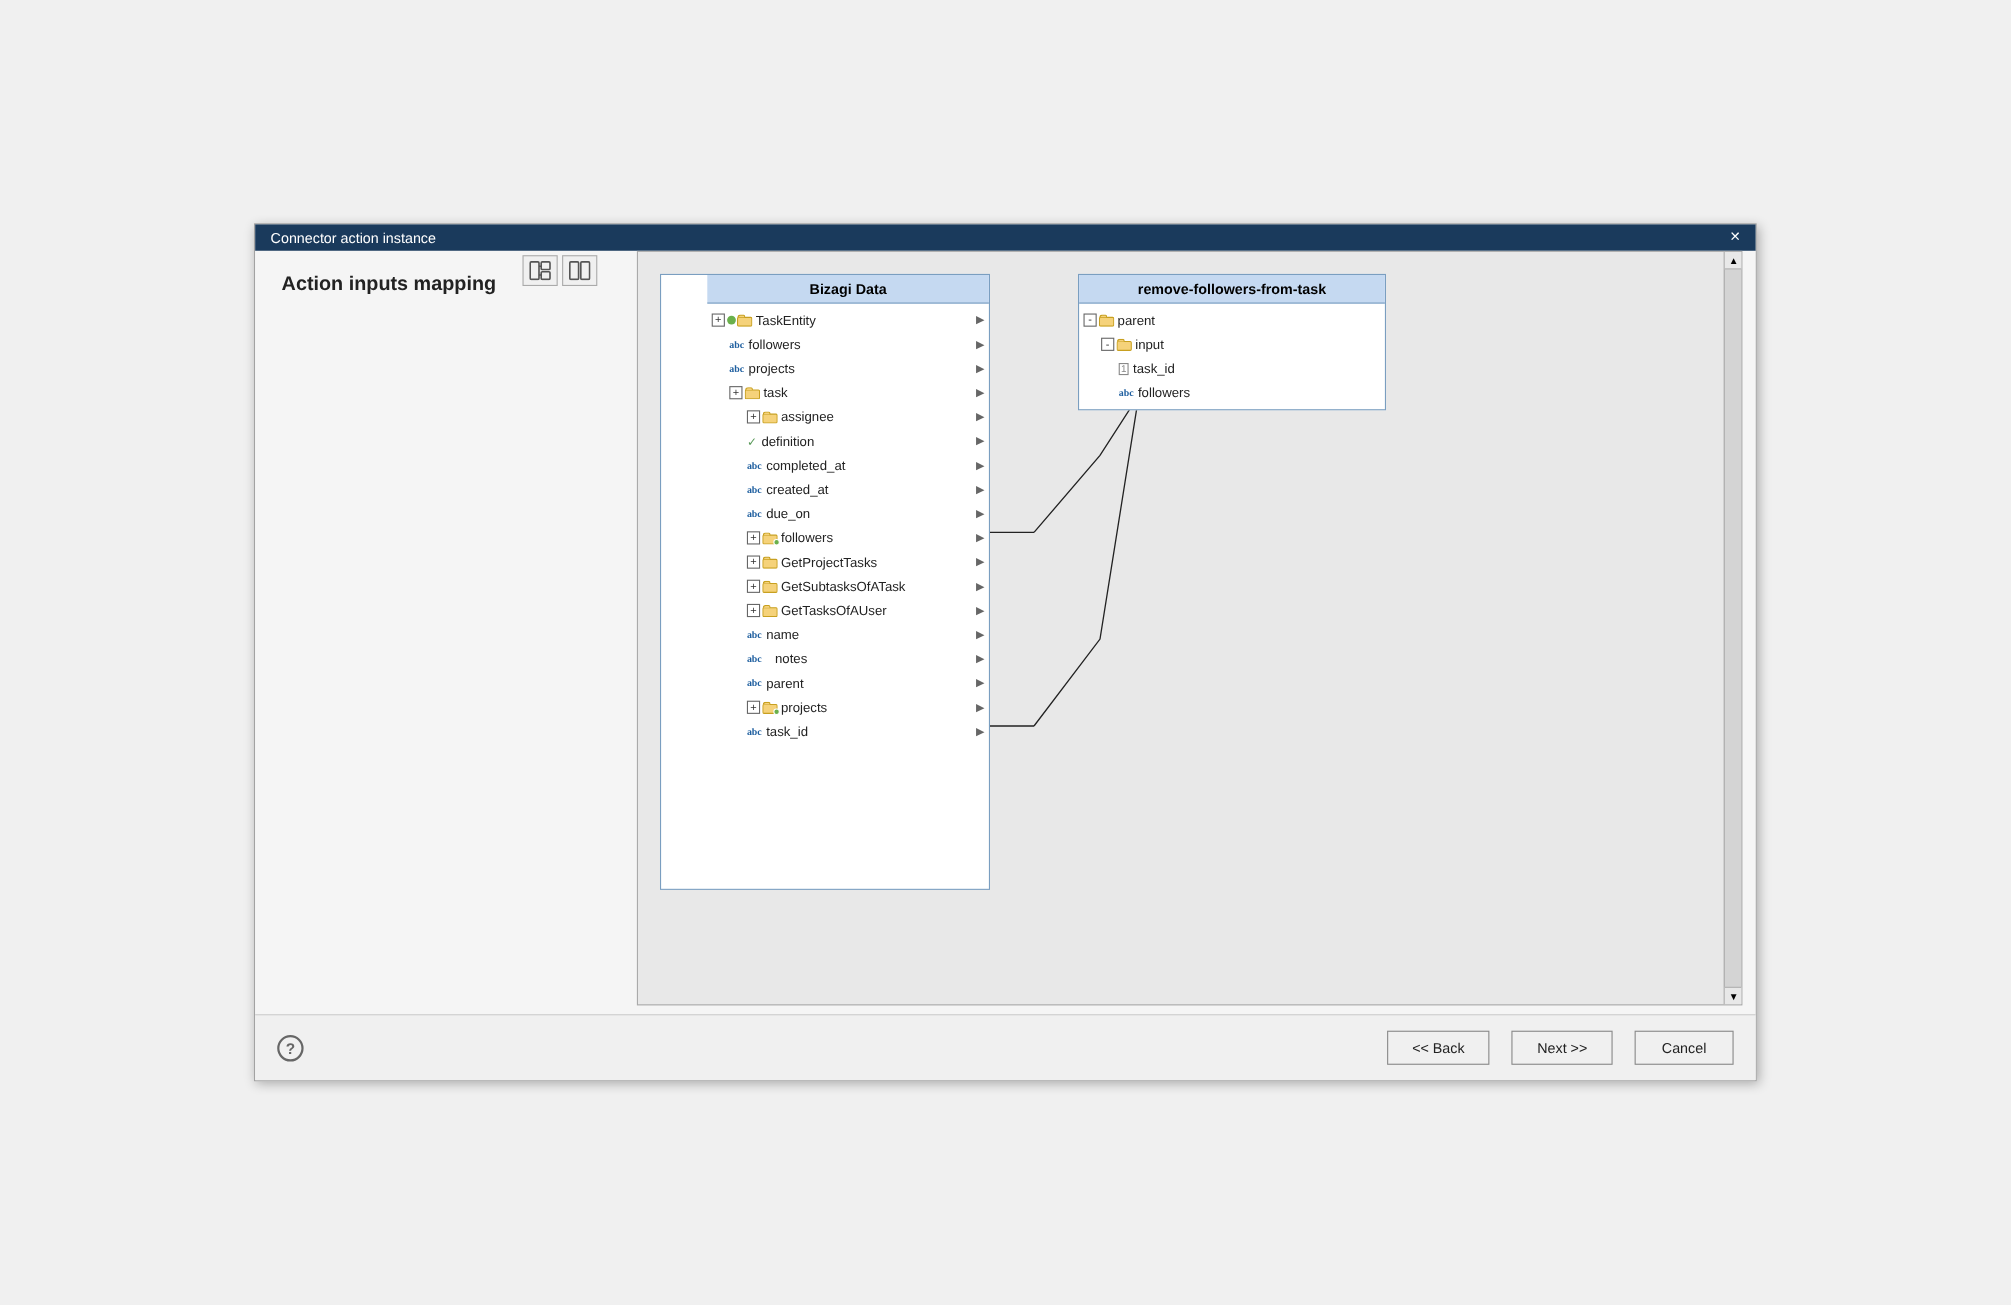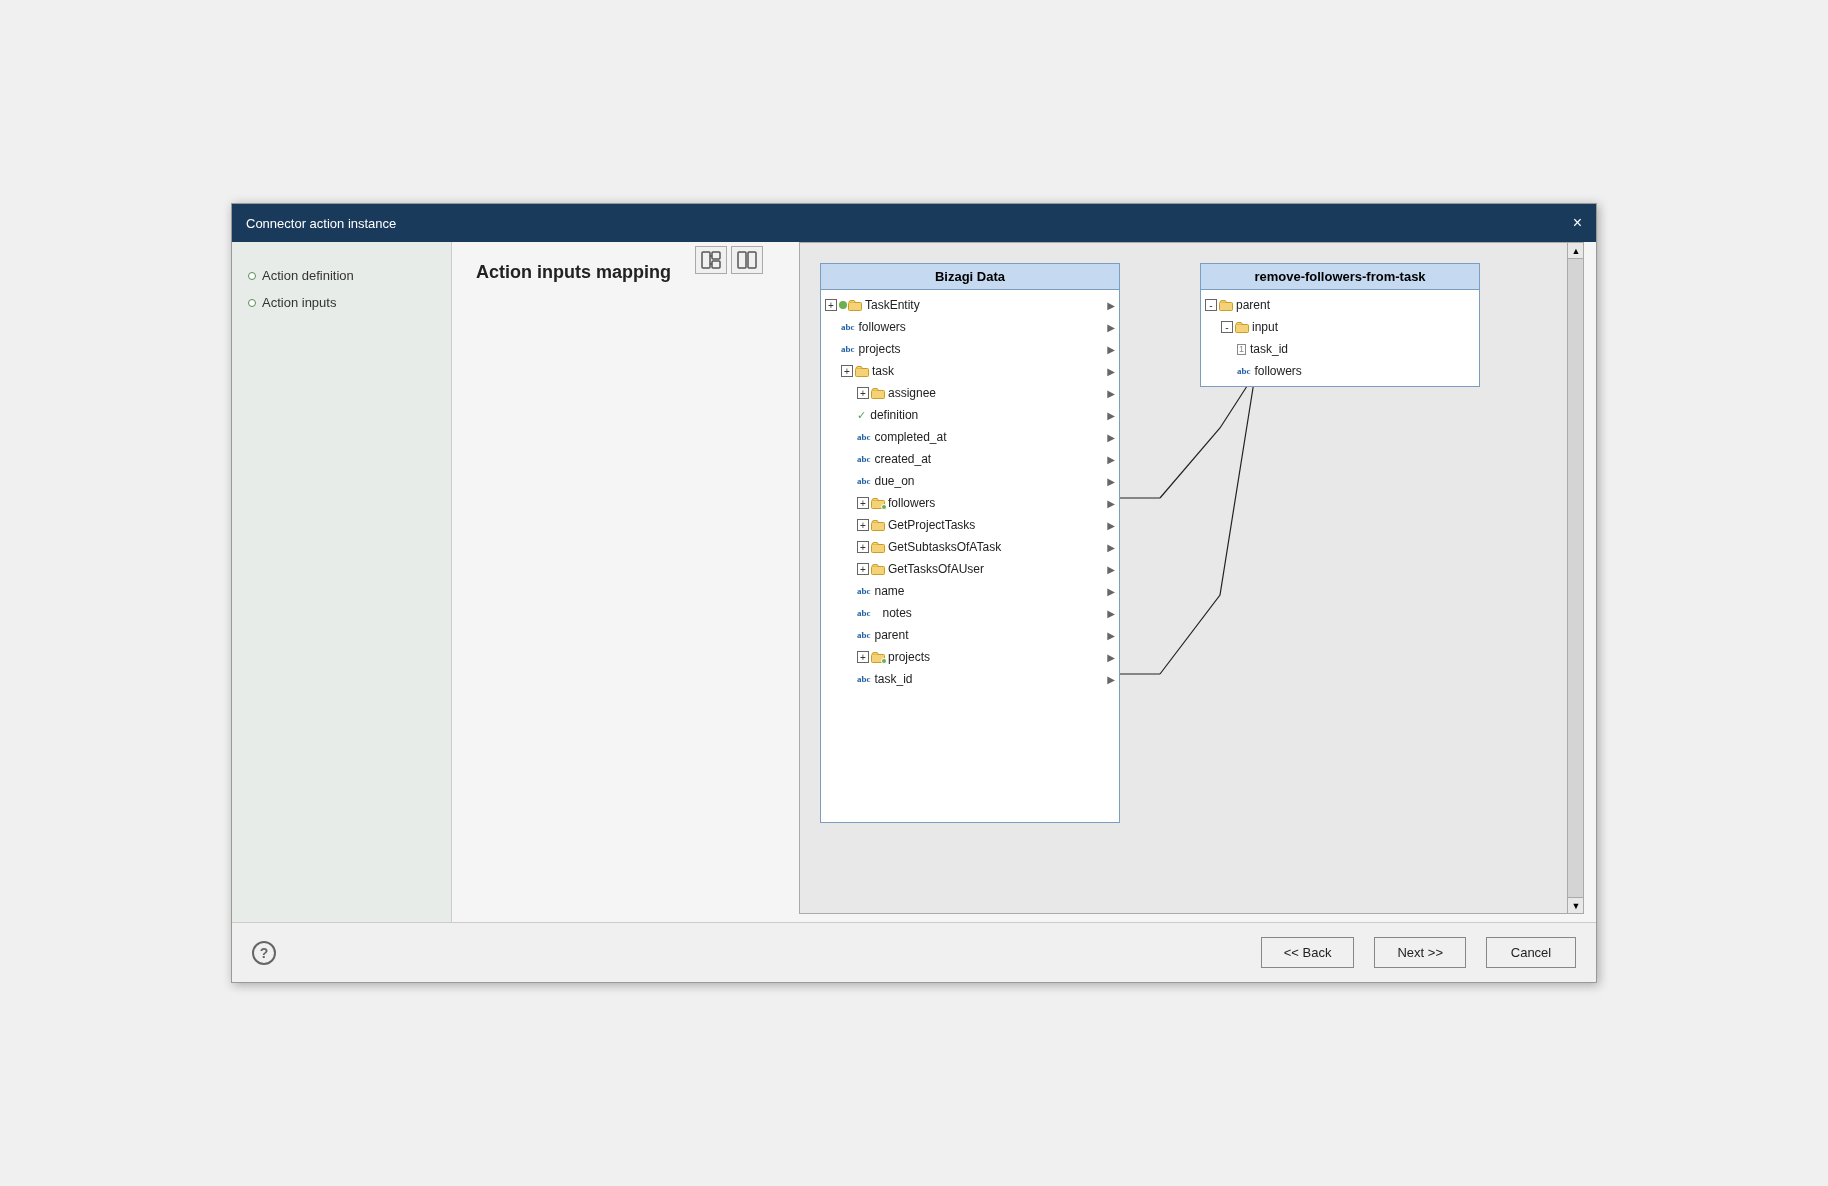--- a/index.html
+++ b/index.html
@@ -21,21 +21,21 @@
       display: flex;
       flex-direction: column;
     }
     .title-bar {
       background: #1a3a5c;
       color: #fff;
       padding: 8px 14px;
       display: flex;
       align-items: center;
       justify-content: space-between;
-      height: 38px;
+      height: 24px;
       flex-shrink: 0;
     }
     .title-bar-title {
       font-size: 13px;
       font-weight: normal;
     }
     .title-bar-close {
       cursor: pointer;
       font-size: 16px;
       color: #fff;
@@ -252,30 +252,20 @@
 
 <div class="dialog">
 
   <div class="title-bar">
     <span class="title-bar-title">Connector action instance</span>
     <button class="title-bar-close">×</button>
   </div>
 
   <div class="dialog-body">
 
-    <div class="sidebar">
-      <div class="sidebar-item">
-        <div class="sidebar-dot"></div>
-        <span>Action definition</span>
-      </div>
-      <div class="sidebar-item">
-        <div class="sidebar-dot"></div>
-        <span>Action inputs</span>
-      </div>
-    </div>
 
     <div class="main-content">
       <div class="main-header">
         <h2>Action inputs mapping</h2>
       </div>
 
       <div class="toolbar">
         <button class="toolbar-btn">
           <svg width="20" height="18" viewBox="0 0 20 18">
             <rect x="1" y="1" width="8" height="16" rx="1" fill="none" stroke="#555" stroke-width="1.5"></rect>
@@ -295,21 +285,21 @@
 
       <div class="mapping-area">
 
         <div style="position:absolute;right:0;top:0;width:16px;height:100%;background:#d4d4d4;border-left:1px solid #aaa;z-index:10;">
           <div style="width:16px;height:16px;background:#e8e8e8;border-bottom:1px solid #aaa;display:flex;align-items:center;justify-content:center;font-size:9px;cursor:pointer;">▲</div>
           <div style="position:absolute;bottom:0;width:16px;height:16px;background:#e8e8e8;border-top:1px solid #aaa;display:flex;align-items:center;justify-content:center;font-size:9px;cursor:pointer;">▼</div>
         </div>
 
         <div style="padding:20px 36px 20px 20px;display:flex;gap:0;position:relative;min-height:600px;">
 
-          <div class="tree-panel" style="position:relative;z-index:2;">
+          <div class="tree-panel" style="position:relative;z-index:2;padding-left:42px;">
             <div class="tree-panel-header">Bizagi Data</div>
             <div class="tree-body">
 
               <div class="tree-row">
                 <span class="indent" style="width:4px;"></span>
                 <span class="plus-box">+</span>
                 <span style="display:inline-flex;align-items:center;margin-right:3px;">
                   <span class="green-dot"></span>
                   <svg width="14" height="11" viewBox="0 0 14 11">
                       <rect x="0.5" y="2.5" width="13" height="8" rx="1" fill="#f5d27a" stroke="#c8a020" stroke-width="1"></rect>

